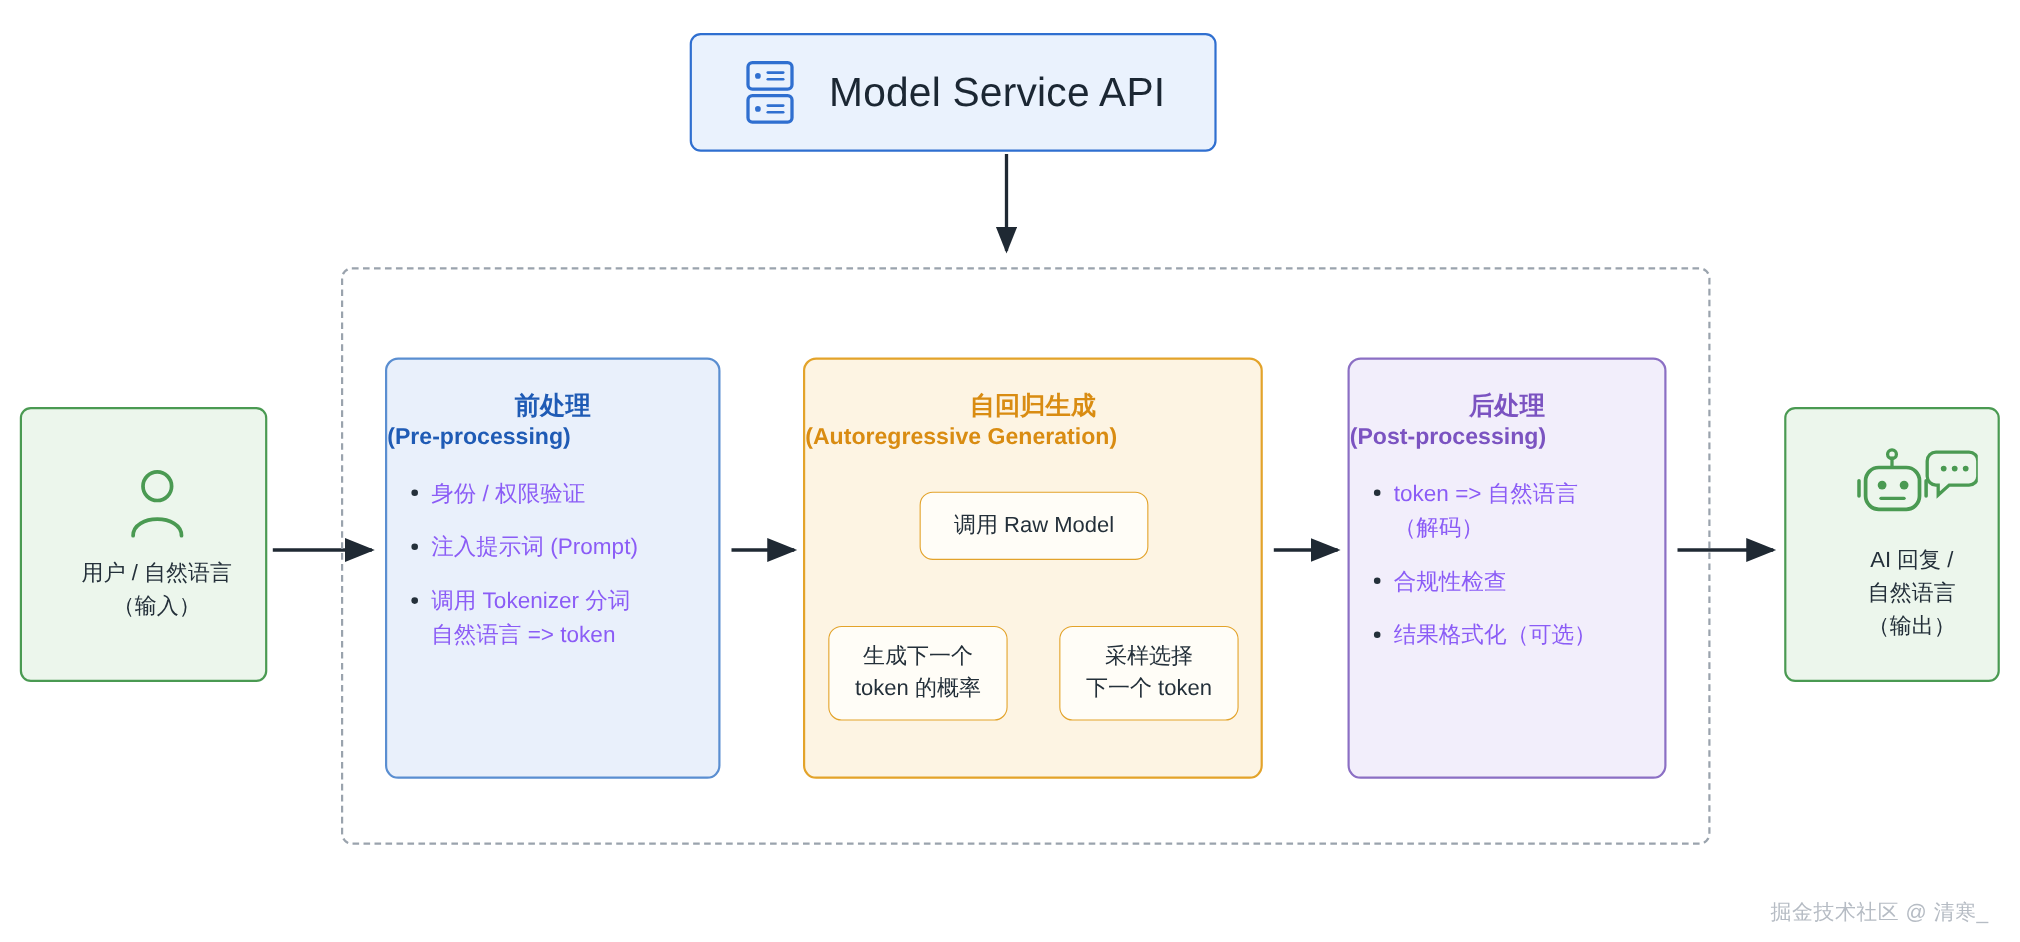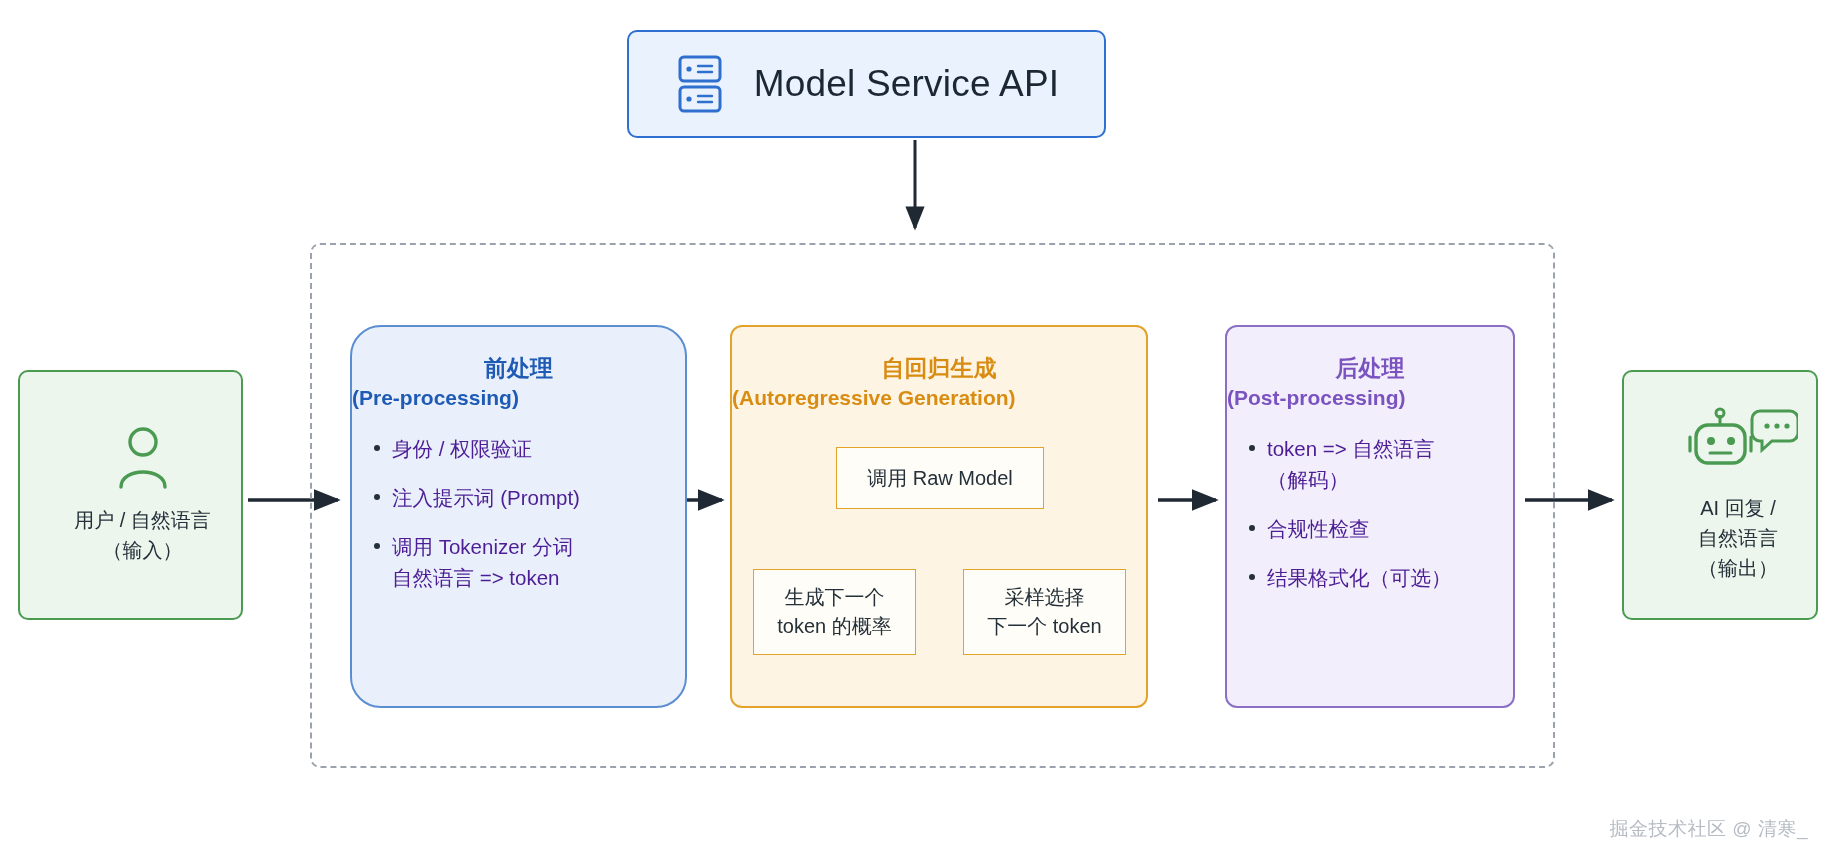--- a/index.html
+++ b/index.html
@@ -111,21 +111,21 @@
   }
   .bullets {
     margin: 22px 0 0 0;
     padding: 0 18px 0 40px;
     list-style: none;
   }
   .bullets li {
     position: relative;
     font-size: 20.5px;
     line-height: 1.5;
-    color: #4c1d95;
+    color: #8b5cf6;
     margin-bottom: 18px;
   }
   .bullets li::before {
     content: "";
     position: absolute;
     left: -18px;
     top: 11px;
     width: 6px;
     height: 6px;
     border-radius: 50%;
@@ -133,25 +133,24 @@
   }
   .bullets li .cont {
     display: block;
     padding-left: 0;
   }
 
   
   #pre-stage {
     left: 350px;
     top: 325px;
-    width: 337px;
+    width: 305px;
     height: 383px;
     background: #e9f0fb;
     border-color: #5a8ed1;
-    border-radius: 31px;
   }
   #pre-stage .stage-title, #pre-stage .stage-subtitle { color: #1f5bb5; }
 
   
   #auto-stage {
     left: 730px;
     top: 325px;
     width: 418px;
     height: 383px;
     background: #fdf4e3;
@@ -168,21 +167,21 @@
     background: #f2eefb;
     border-color: #8b6fc4;
   }
   #post-stage .stage-title, #post-stage .stage-subtitle { color: #7b53c1; }
 
   
   .inner-box {
     position: absolute;
     background: #fffdf7;
     border: 1.5px solid #e3a32a;
-    border-radius: 0;
+    border-radius: 12px;
     box-sizing: border-box;
     display: flex;
     align-items: center;
     justify-content: center;
     text-align: center;
     font-size: 20px;
     line-height: 1.45;
     color: #24303a;
     padding: 6px;
   }

